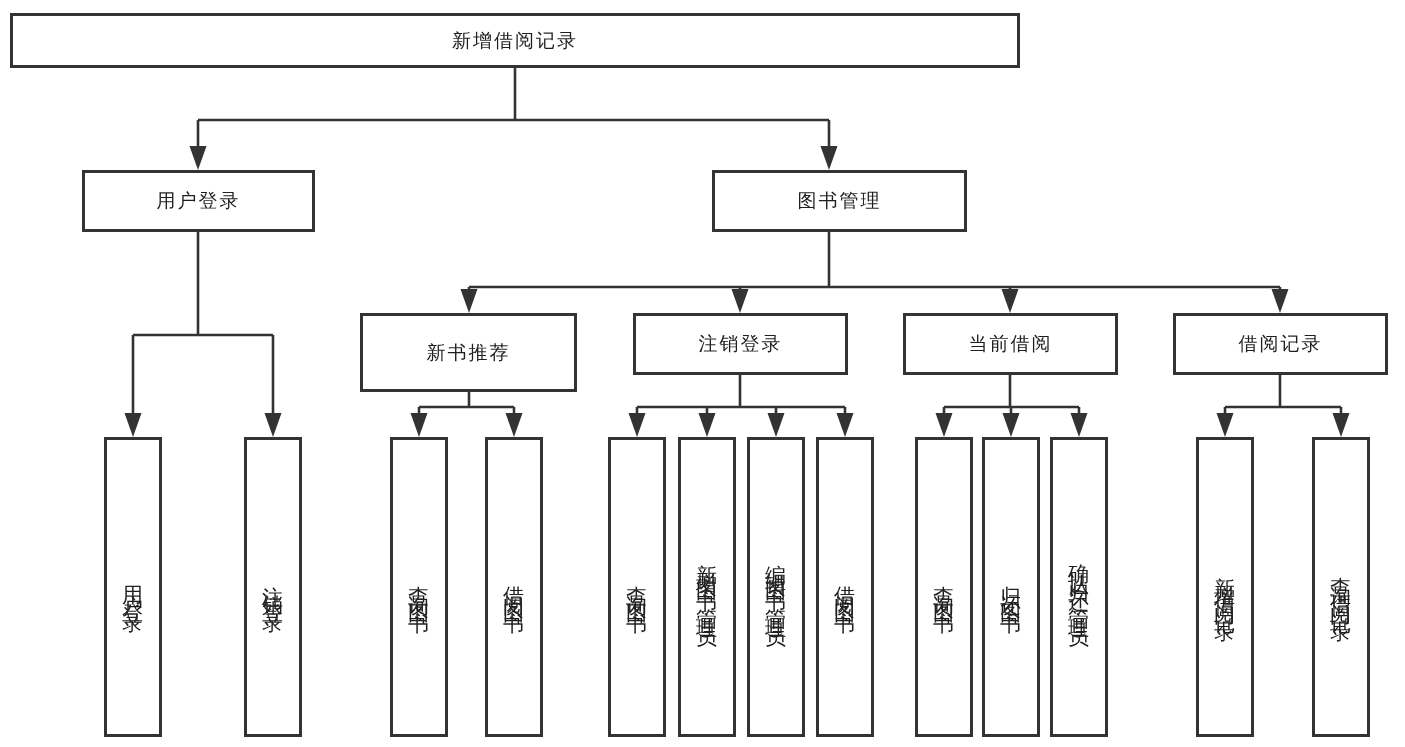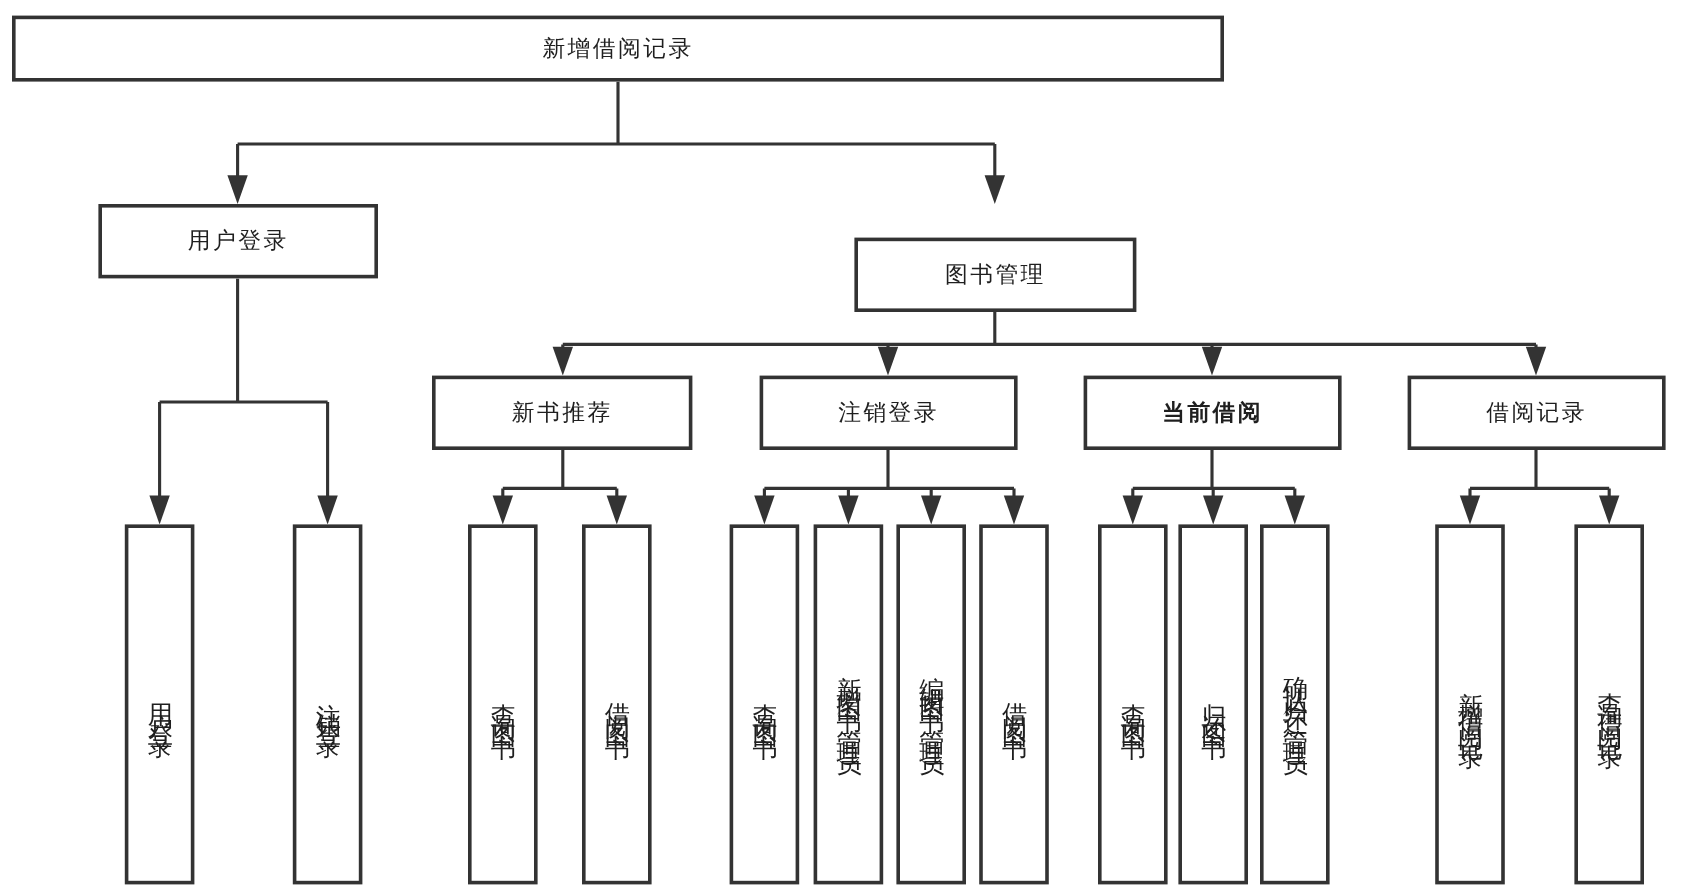--- a/index.html
+++ b/index.html
@@ -119,25 +119,25 @@
     <g>
       <path d="M1280,375 V407 M1225,407 H1341 M1225,407 V415 M1341,407 V415"></path>
       <polygon points="1216.5,413 1233.5,413 1225,437"></polygon>
       <polygon points="1332.5,413 1349.5,413 1341,437"></polygon>
     </g>
   </svg>
 
   <div class="hnode" style="left:10px; top:13px; width:1010px; height:55px;">新增借阅记录</div>
 
   <div class="hnode" style="left:82px; top:170px; width:233px; height:62px;">用户登录</div>
-  <div class="hnode" style="left:712px; top:170px; width:235px; height:62px;margin-top:28px;">图书管理</div>
+  <div class="hnode" style="left:712px; top:170px; width:255px; height:62px;">图书管理</div>
 
-  <div class="hnode" style="left:360px; top:313px; width:217px; height:62px;">新书推荐</div>
+  <div class="hnode" style="left:360px; top:313px; width:217px; height:79px;">新书推荐</div>
   <div class="hnode" style="left:633px; top:313px; width:215px; height:62px;">注销登录</div>
-  <div class="hnode" style="left:903px; top:313px; width:215px; height:62px;font-weight:bold;">当前借阅</div>
+  <div class="hnode" style="left:903px; top:313px; width:215px; height:62px;">当前借阅</div>
   <div class="hnode" style="left:1173px; top:313px; width:215px; height:62px;">借阅记录</div>
 
   <div class="vnode" style="left:104px; top:437px; width:58px; height:300px;">用户登录</div>
   <div class="vnode" style="left:244px; top:437px; width:58px; height:300px;">注销登录</div>
 
   <div class="vnode" style="left:390px; top:437px; width:58px; height:300px;">查询图书</div>
   <div class="vnode" style="left:485px; top:437px; width:58px; height:300px;">借阅图书</div>
 
   <div class="vnode" style="left:608px; top:437px; width:58px; height:300px;">查询图书</div>
   <div class="vnode" style="left:678px; top:437px; width:58px; height:300px;">新增图书（管理员）</div>

